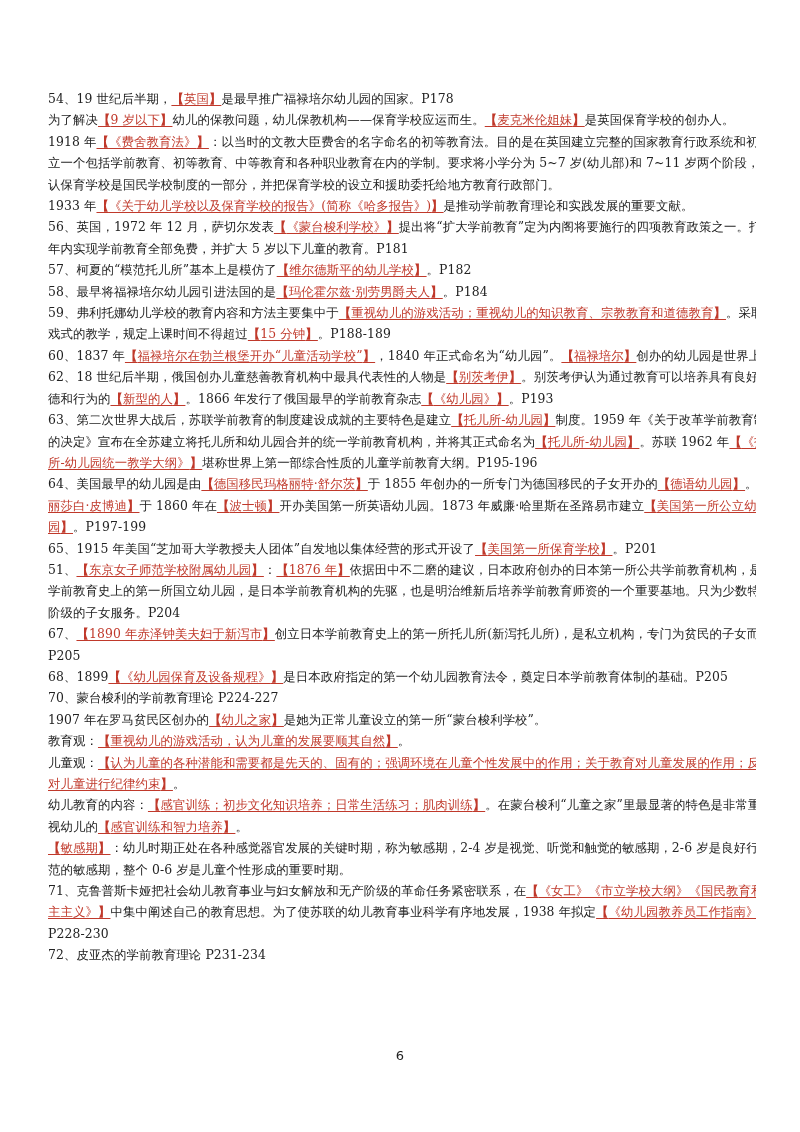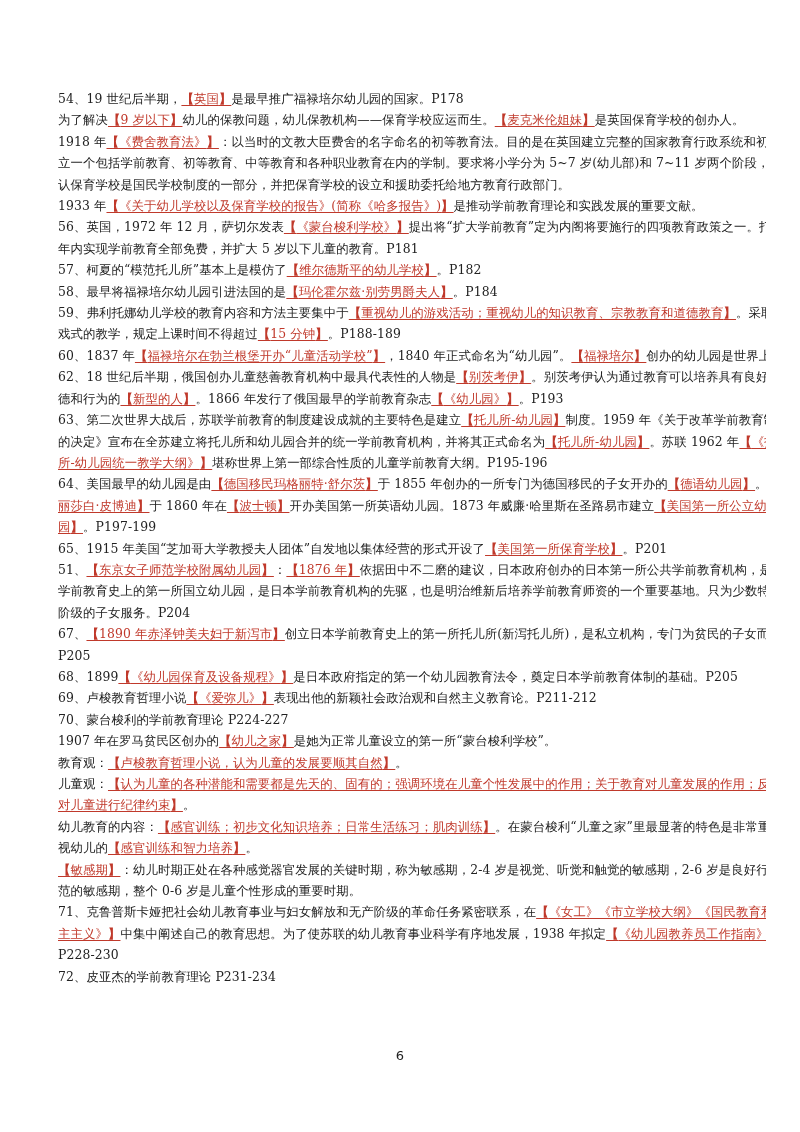--- a/index.html
+++ b/index.html
@@ -1,18 +1,18 @@
 <!DOCTYPE html>
 <html><head>
 <meta charset="utf-8">
 <style>
   html, body { margin: 0; padding: 0; background: #ffffff; }
   body { width: 800px; height: 1132px; position: relative; overflow: hidden;
          font-family: "DejaVu Serif", "Liberation Serif", serif; color: #222; }
-  .page { position: absolute; left: 58px; top: 88px; width: 708px; }
+  .page { position: absolute; left: 48px; top: 88px; width: 708px; }
   .line { font-size: 12.4px; line-height: 21.4px; white-space: nowrap; overflow: hidden; letter-spacing: 0.1px; }
   .hl { color: #c0392b; text-decoration: underline; text-decoration-color: #c0392b; text-underline-offset: 2px; }
   .hl::before { content: "【"; font-weight: bold; }
   .hl::after { content: "】"; font-weight: bold; }
   .hl.noopen::before { content: ""; }
   .hl.noclose::after { content: ""; }
   .pagenum { position: absolute; left: 0; width: 800px; top: 1048px; text-align: center;
              font-family: "DejaVu Sans", sans-serif; font-size: 13px; color: #222; }
 </style>
 </head>
@@ -40,24 +40,23 @@
     <div class="line"><span>64、美国最早的幼儿园是由</span><span class="hl">德国移民玛格丽特·舒尔茨</span><span>于 1855 年创办的一所专门为德国移民的子女开办的</span><span class="hl">德语幼儿园</span><span>。</span></div>
     <div class="line"><span class="hl noopen">丽莎白·皮博迪</span><span>于 1860 年在</span><span class="hl">波士顿</span><span>开办美国第一所英语幼儿园。1873 年威廉·哈里斯在圣路易市建立</span><span class="hl noclose">美国第一所公立幼儿</span></div>
     <div class="line"><span class="hl noopen">园</span><span>。P197-199</span></div>
     <div class="line"><span>65、1915 年美国“芝加哥大学教授夫人团体”自发地以集体经营的形式开设了</span><span class="hl">美国第一所保育学校</span><span>。P201</span></div>
     <div class="line"><span>51、</span><span class="hl">东京女子师范学校附属幼儿园</span><span>：</span><span class="hl">1876 年</span><span>依据田中不二磨的建议，日本政府创办的日本第一所公共学前教育机构，是日本</span></div>
     <div class="line"><span>学前教育史上的第一所国立幼儿园，是日本学前教育机构的先驱，也是明治维新后培养学前教育师资的一个重要基地。只为少数特权</span></div>
     <div class="line"><span>阶级的子女服务。P204</span></div>
     <div class="line"><span>67、</span><span class="hl">1890 年赤泽钟美夫妇于新泻市</span><span>创立日本学前教育史上的第一所托儿所(新泻托儿所)，是私立机构，专门为贫民的子女而开设。</span></div>
     <div class="line"><span>P205</span></div>
     <div class="line"><span>68、1899</span><span class="hl">《幼儿园保育及设备规程》</span><span>是日本政府指定的第一个幼儿园教育法令，奠定日本学前教育体制的基础。P205</span></div>
-    <div class="line"><span>69、卢梭教育哲理小说</span><span class="hl">《爱弥儿》</span><span>表现出他的新颖社会政治观和自然主义教育论。P211-212</span></div>
     <div class="line"><span>70、蒙台梭利的学前教育理论 P224-227</span></div>
     <div class="line"><span>1907 年在罗马贫民区创办的</span><span class="hl">幼儿之家</span><span>是她为正常儿童设立的第一所“蒙台梭利学校”。</span></div>
-    <div class="line"><span>教育观：</span><span class="hl">卢梭教育哲理小说，认为儿童的发展要顺其自然</span><span>。</span></div>
+    <div class="line"><span>教育观：</span><span class="hl">重视幼儿的游戏活动，认为儿童的发展要顺其自然</span><span>。</span></div>
     <div class="line"><span>儿童观：</span><span class="hl noclose">认为儿童的各种潜能和需要都是先天的、固有的；强调环境在儿童个性发展中的作用；关于教育对儿童发展的作用；反对</span></div>
     <div class="line"><span class="hl noopen">对儿童进行纪律约束</span><span>。</span></div>
     <div class="line"><span>幼儿教育的内容：</span><span class="hl">感官训练；初步文化知识培养；日常生活练习；肌肉训练</span><span>。在蒙台梭利“儿童之家”里最显著的特色是非常重</span></div>
     <div class="line"><span>视幼儿的</span><span class="hl">感官训练和智力培养</span><span>。</span></div>
     <div class="line"><span class="hl">敏感期</span><span>：幼儿时期正处在各种感觉器官发展的关键时期，称为敏感期，2-4 岁是视觉、听觉和触觉的敏感期，2-6 岁是良好行为规</span></div>
     <div class="line"><span>范的敏感期，整个 0-6 岁是儿童个性形成的重要时期。</span></div>
     <div class="line"><span>71、克鲁普斯卡娅把社会幼儿教育事业与妇女解放和无产阶级的革命任务紧密联系，在</span><span class="hl noclose">《女工》《市立学校大纲》《国民教育和民</span></div>
     <div class="line"><span class="hl noopen">主主义》</span><span>中集中阐述自己的教育思想。为了使苏联的幼儿教育事业科学有序地发展，1938 年拟定</span><span class="hl">《幼儿园教养员工作指南》</span></div>
     <div class="line"><span>P228-230</span></div>
     <div class="line"><span>72、皮亚杰的学前教育理论 P231-234</span></div>

